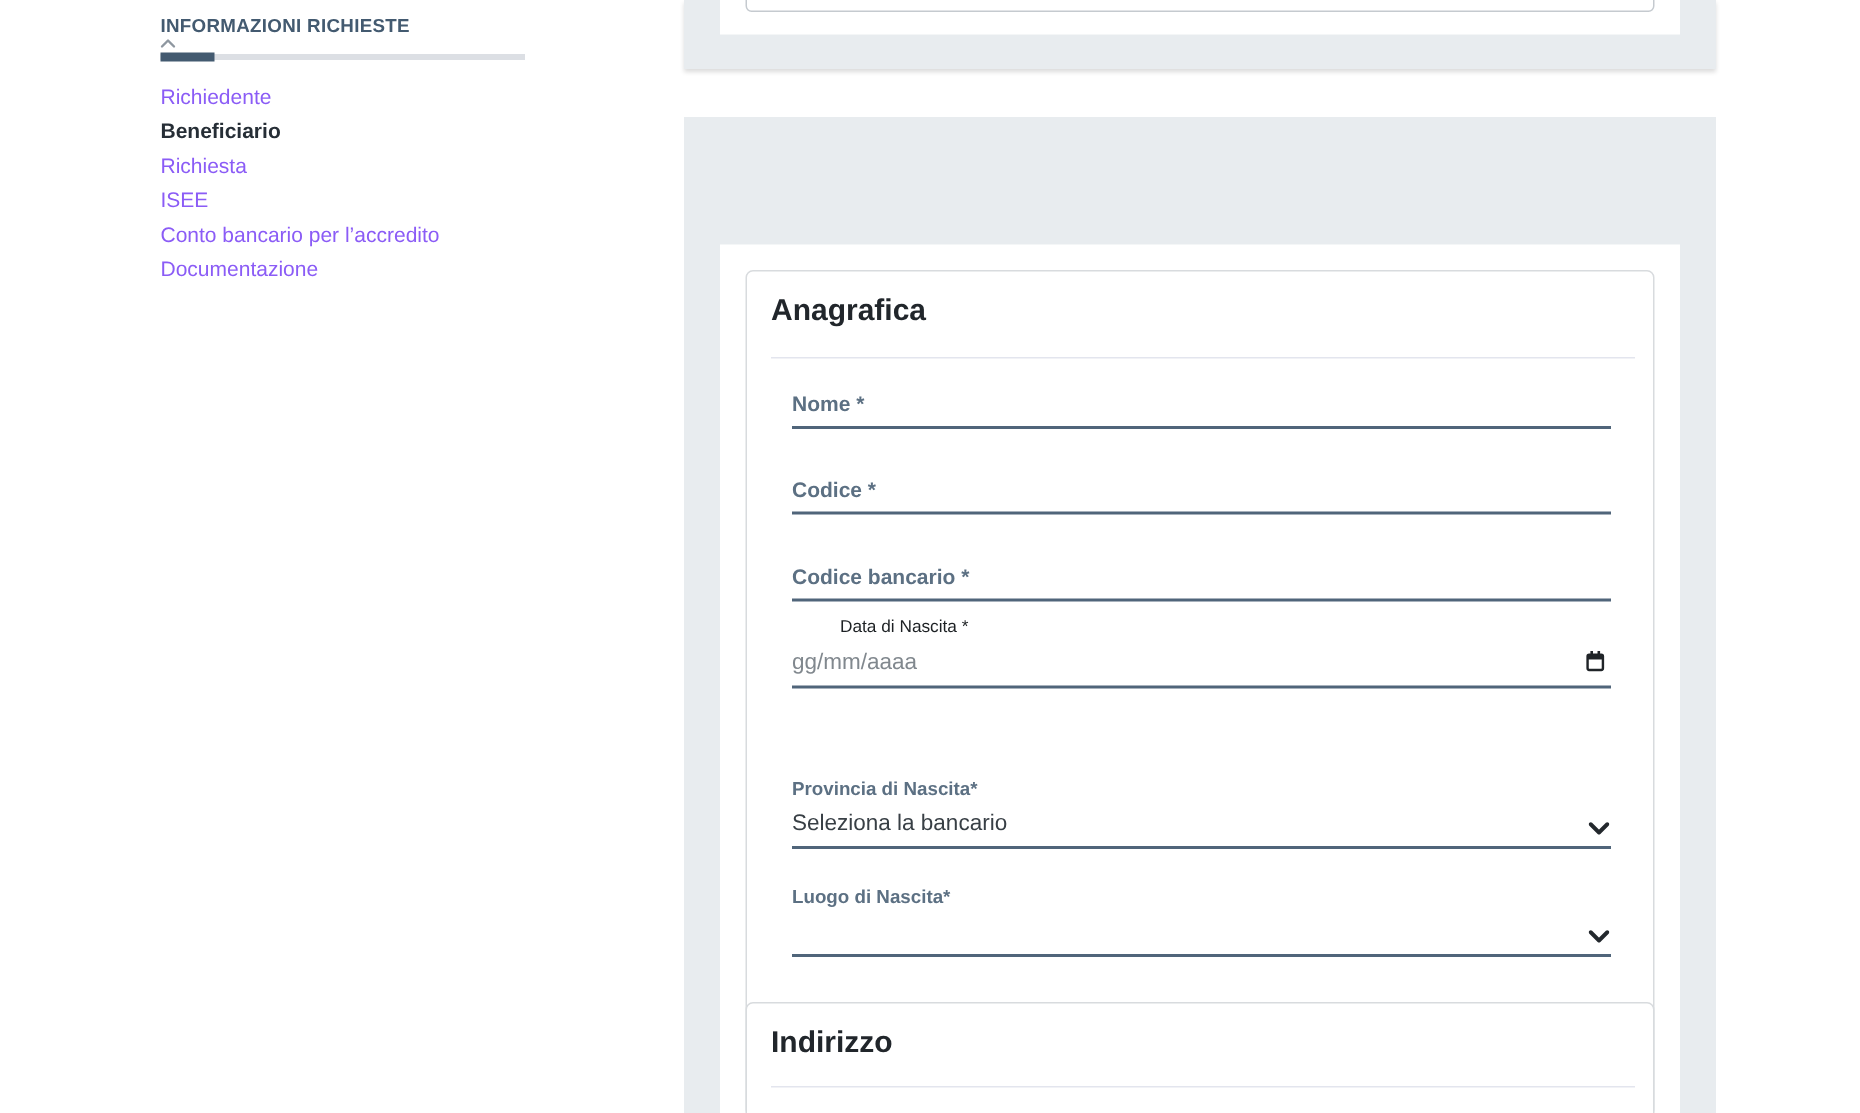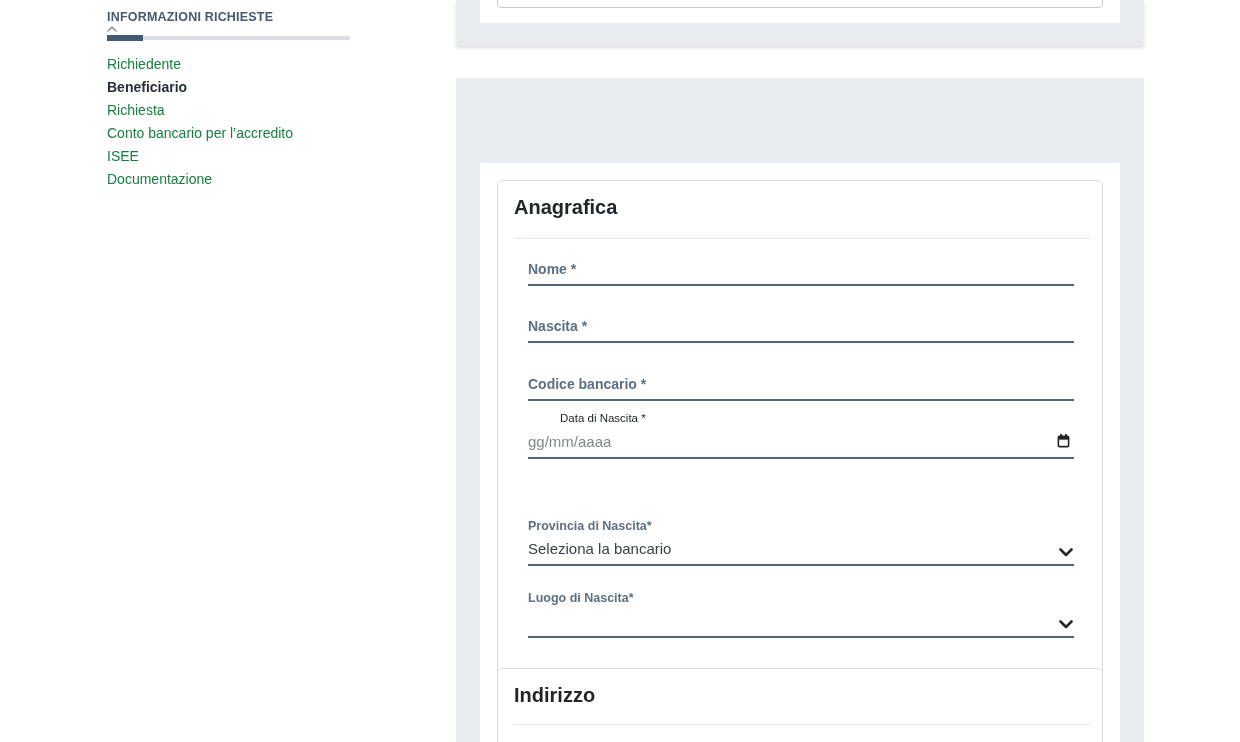--- a/index.html
+++ b/index.html
@@ -7,21 +7,21 @@
               font-family:"Liberation Sans","DejaVu Sans",sans-serif; }
 
   
   .sidebar { position:absolute; left:107px; top:10px; width:243px; }
   .sb-header { display:flex; align-items:flex-start; justify-content:space-between; height:16px; cursor:pointer;flex-direction:column; }
   .sb-title { font-size:12.5px; font-weight:700; letter-spacing:.2px; color:#435a70; }
   .sb-chevron { margin-right:12px; margin-top:2px; line-height:0; }
   .progress-track { position:relative; margin-top:10px; height:4px; background:#dcdfe4; }
   .progress-fill { position:absolute; left:0; top:-1px; height:6px; background:#435a70; }
   .sb-nav { margin-top:13px; }
-  .nav-item { font-size:14px; line-height:23px; color:#15803d; cursor:pointer; }
+  .nav-item { font-size:14px; line-height:23px; color:#8b5cf6; cursor:pointer; }
   .nav-item.active { font-weight:700; color:#262e36; }
 
   
   .section { position:absolute; left:456px; width:688px; background:#e8ecef; }
   .section-top { top:0; height:46px; box-shadow:0 2px 3px rgba(0,0,0,.14); }
   .section-main { top:78px; height:680px; }
   .panel { position:absolute; background:#ffffff; }
   .panel-top { left:24px; top:0; width:640px; height:23px; }
   .partial-input { position:absolute; left:17px; top:-23px; width:606px; height:31px;
                    background:#fff; border:1px solid #c5cacf; border-radius:4px; }
@@ -76,22 +76,22 @@
         </svg>
     </span>
   </div>
   <div class="progress-track">
     <div class="progress-fill" style="width:15%"></div>
   </div>
   <nav class="sb-nav">
     <div class="nav-item">Richiedente</div>
     <div class="nav-item active">Beneficiario</div>
     <div class="nav-item">Richiesta</div>
+    <div class="nav-item">ISEE</div>
     <div class="nav-item">Conto bancario per l’accredito</div>
-    <div class="nav-item">ISEE</div>
     <div class="nav-item">Documentazione</div>
   </nav>
 </aside>
 
 <section class="section section-top">
   <div class="panel panel-top">
     <div class="partial-input"></div>
   </div>
 </section>
 
@@ -103,21 +103,21 @@
     <div class="card card-anagrafica">
       <h2 class="card-title">Anagrafica</h2>
       <div class="card-divider"></div>
 
       <div class="field field-text f-nome">
         <label class="flabel">Nome *</label>
         <input type="text" class="tinput" value="" style="">
       </div>
 
       <div class="field field-text f-cognome">
-        <label class="flabel">Nascita *</label>
+        <label class="flabel">Codice *</label>
         <input type="text" class="tinput" value="" style="">
       </div>
 
       <div class="field field-text f-codice">
         <label class="flabel">Codice bancario *</label>
         <input type="text" class="tinput" value="" style="">
       </div>
 
       <div class="field field-tall f-data">
         <label class="flabel flabel-dark">Data di Nascita *</label>

